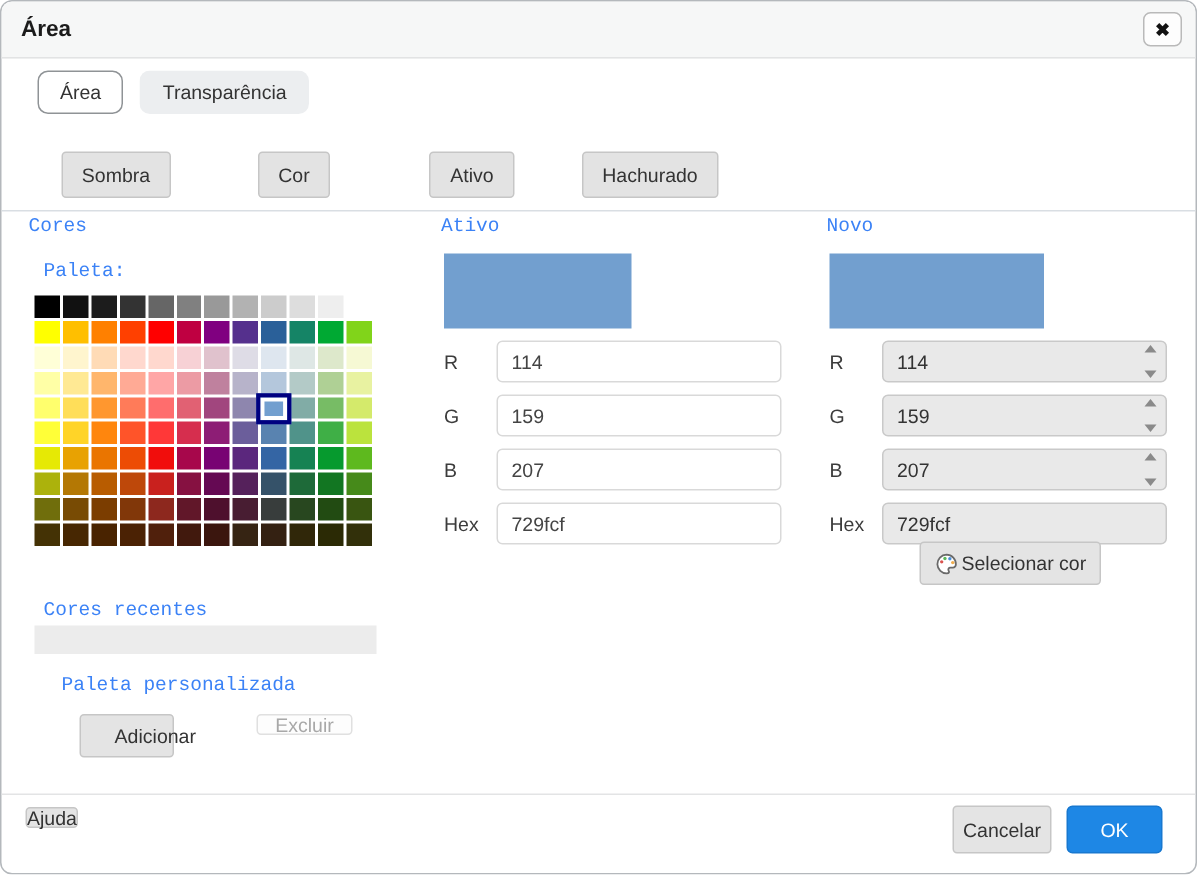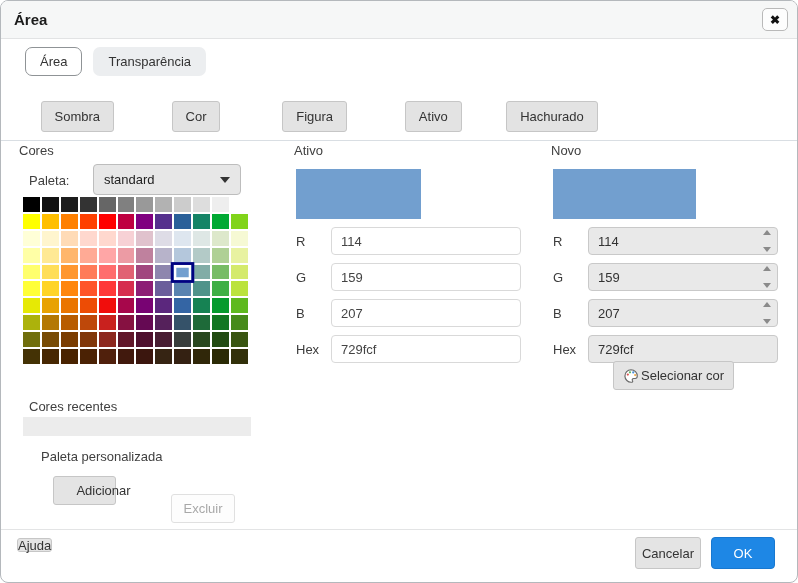--- a/index.html
+++ b/index.html
@@ -20,21 +20,21 @@
   .tab.sel{background:#fff;border:1px solid #8f9396;}
   
   .fillrow{position:absolute;left:17px;top:100px;width:712px;display:grid;
     grid-template-columns:repeat(6,1fr);}
   .fillbtn{justify-self:center;font-size:13px;color:#333;background:#e3e3e3;
     border:1px solid #c6c6c6;border-radius:3px;padding:7px 13px;cursor:pointer;font-family:inherit;}
   .hr{position:absolute;left:0;right:0;height:1px;background:#d9dee3;}
   .hr1{top:139px;}
   .hr2{top:528px;background:#e3e4e5;}
   
-  .slabel{position:absolute;font-size:13px;color:#404040;}
+  .slabel{position:absolute;font-size:13px;color:#3b82f6;font-family:Liberation Mono, monospace;}
   
   .selectbox{position:absolute;left:92px;top:163px;width:148px;height:31px;box-sizing:border-box;
     background:#e7e7e7;border:1px solid #bdbdbd;border-radius:4px;display:flex;align-items:center;
     padding:0 10px;font-size:13px;color:#222;cursor:pointer;}
   .selectbox .caret{margin-left:auto;width:0;height:0;border-left:5px solid transparent;
     border-right:5px solid transparent;border-top:6px solid #333;}
   
   .grid{position:absolute;left:22px;top:196px;width:225px;height:167px;display:grid;
     grid-template-columns:repeat(12,1fr);grid-template-rows:repeat(10,1fr);gap:2px;background:#fff;}
   .sw{width:100%;height:100%;cursor:pointer;}
@@ -85,33 +85,28 @@
   </button>
 
   <div class="tabbar">
       <button class="tab sel">Área</button>
       <button class="tab">Transparência</button>
     </div>
 
   <div class="fillrow">
       <button class="fillbtn">Sombra</button>
       <button class="fillbtn">Cor</button>
-      <button class="fillbtn">Figura</button>
       <button class="fillbtn">Ativo</button>
       <button class="fillbtn">Hachurado</button>
     </div>
 
   <div class="hr hr1"></div>
 
   <span class="slabel" style="left:18px;top:142px;">Cores</span>
   <span class="slabel" style="left:28px;top:172px;">Paleta:</span>
-  <div class="selectbox">
-    <span>standard</span>
-    <span class="caret"></span>
-  </div>
   <div class="grid">
       <div class="sw" style="background: rgb(0, 0, 0);"></div>
       <div class="sw" style="background: rgb(17, 17, 17);"></div>
       <div class="sw" style="background: rgb(28, 28, 28);"></div>
       <div class="sw" style="background: rgb(51, 51, 51);"></div>
       <div class="sw" style="background: rgb(102, 102, 102);"></div>
       <div class="sw" style="background: rgb(128, 128, 128);"></div>
       <div class="sw" style="background: rgb(153, 153, 153);"></div>
       <div class="sw" style="background: rgb(178, 178, 178);"></div>
       <div class="sw" style="background: rgb(204, 204, 204);"></div>
@@ -226,21 +221,21 @@
       <div class="sw" style="background: rgb(48, 39, 9);"></div>
       <div class="sw" style="background: rgb(43, 42, 5);"></div>
       <div class="sw" style="background: rgb(50, 48, 10);"></div>
     </div>
 
   <span class="slabel" style="left:28px;top:398px;">Cores recentes</span>
   <div class="recentstrip"></div>
 
   <span class="slabel" style="left:40px;top:448px;">Paleta personalizada</span>
   <button class="gbtn" style="left:52px;top:475px;width:63px;height:29px;padding-left:44px;">Adicionar</button>
-  <button class="gbtn disabled" style="left:170px;top:475px;width:64px;height:29px;margin-top:18px;">Excluir</button>
+  <button class="gbtn disabled" style="left:170px;top:475px;width:64px;height:14px;">Excluir</button>
 
   <span class="slabel" style="left:293px;top:142px;">Ativo</span>
   <div class="bigswatch" style="left: 295px; top: 168px; width: 125px; height: 50px; background: rgb(114, 159, 207);"></div>
   <div class="fields" style="left:295px;top:226px;">
       <div class="frow">
         <span class="flabel">R</span>
         <div class="fwrap"><input class="fin" readonly="" value="114" style=""></div>
       </div>
       <div class="frow">
         <span class="flabel">G</span>

